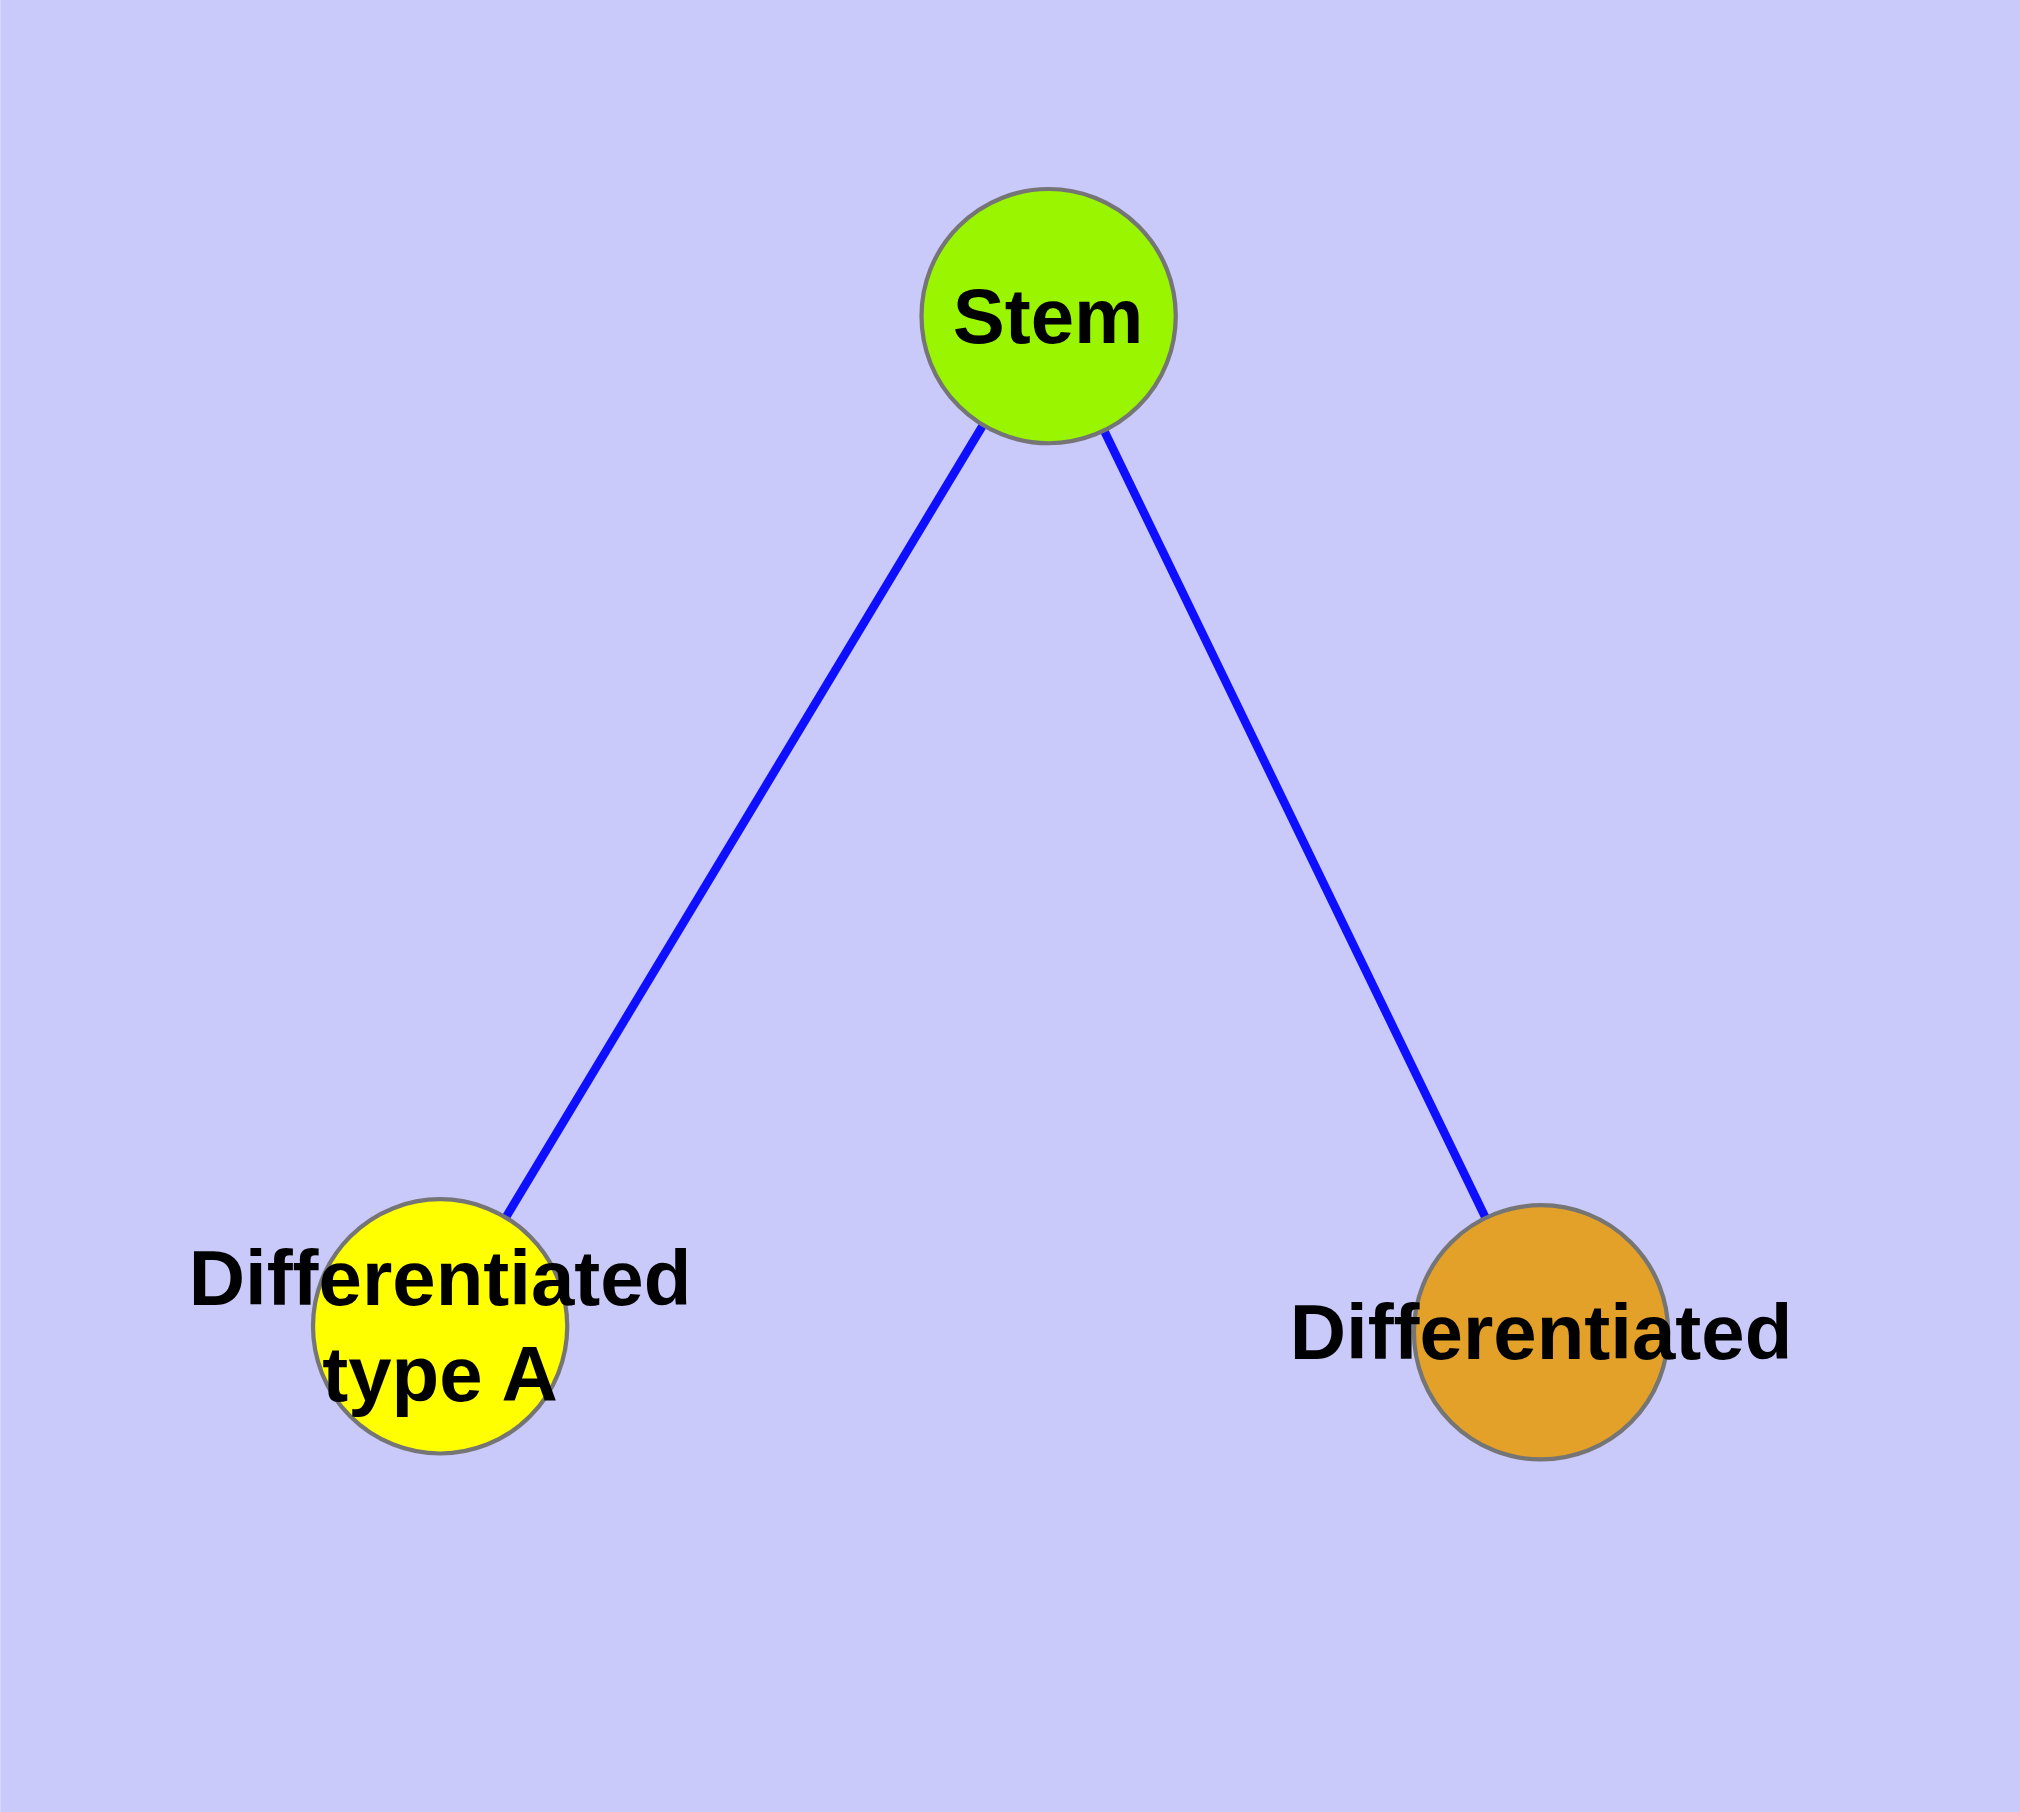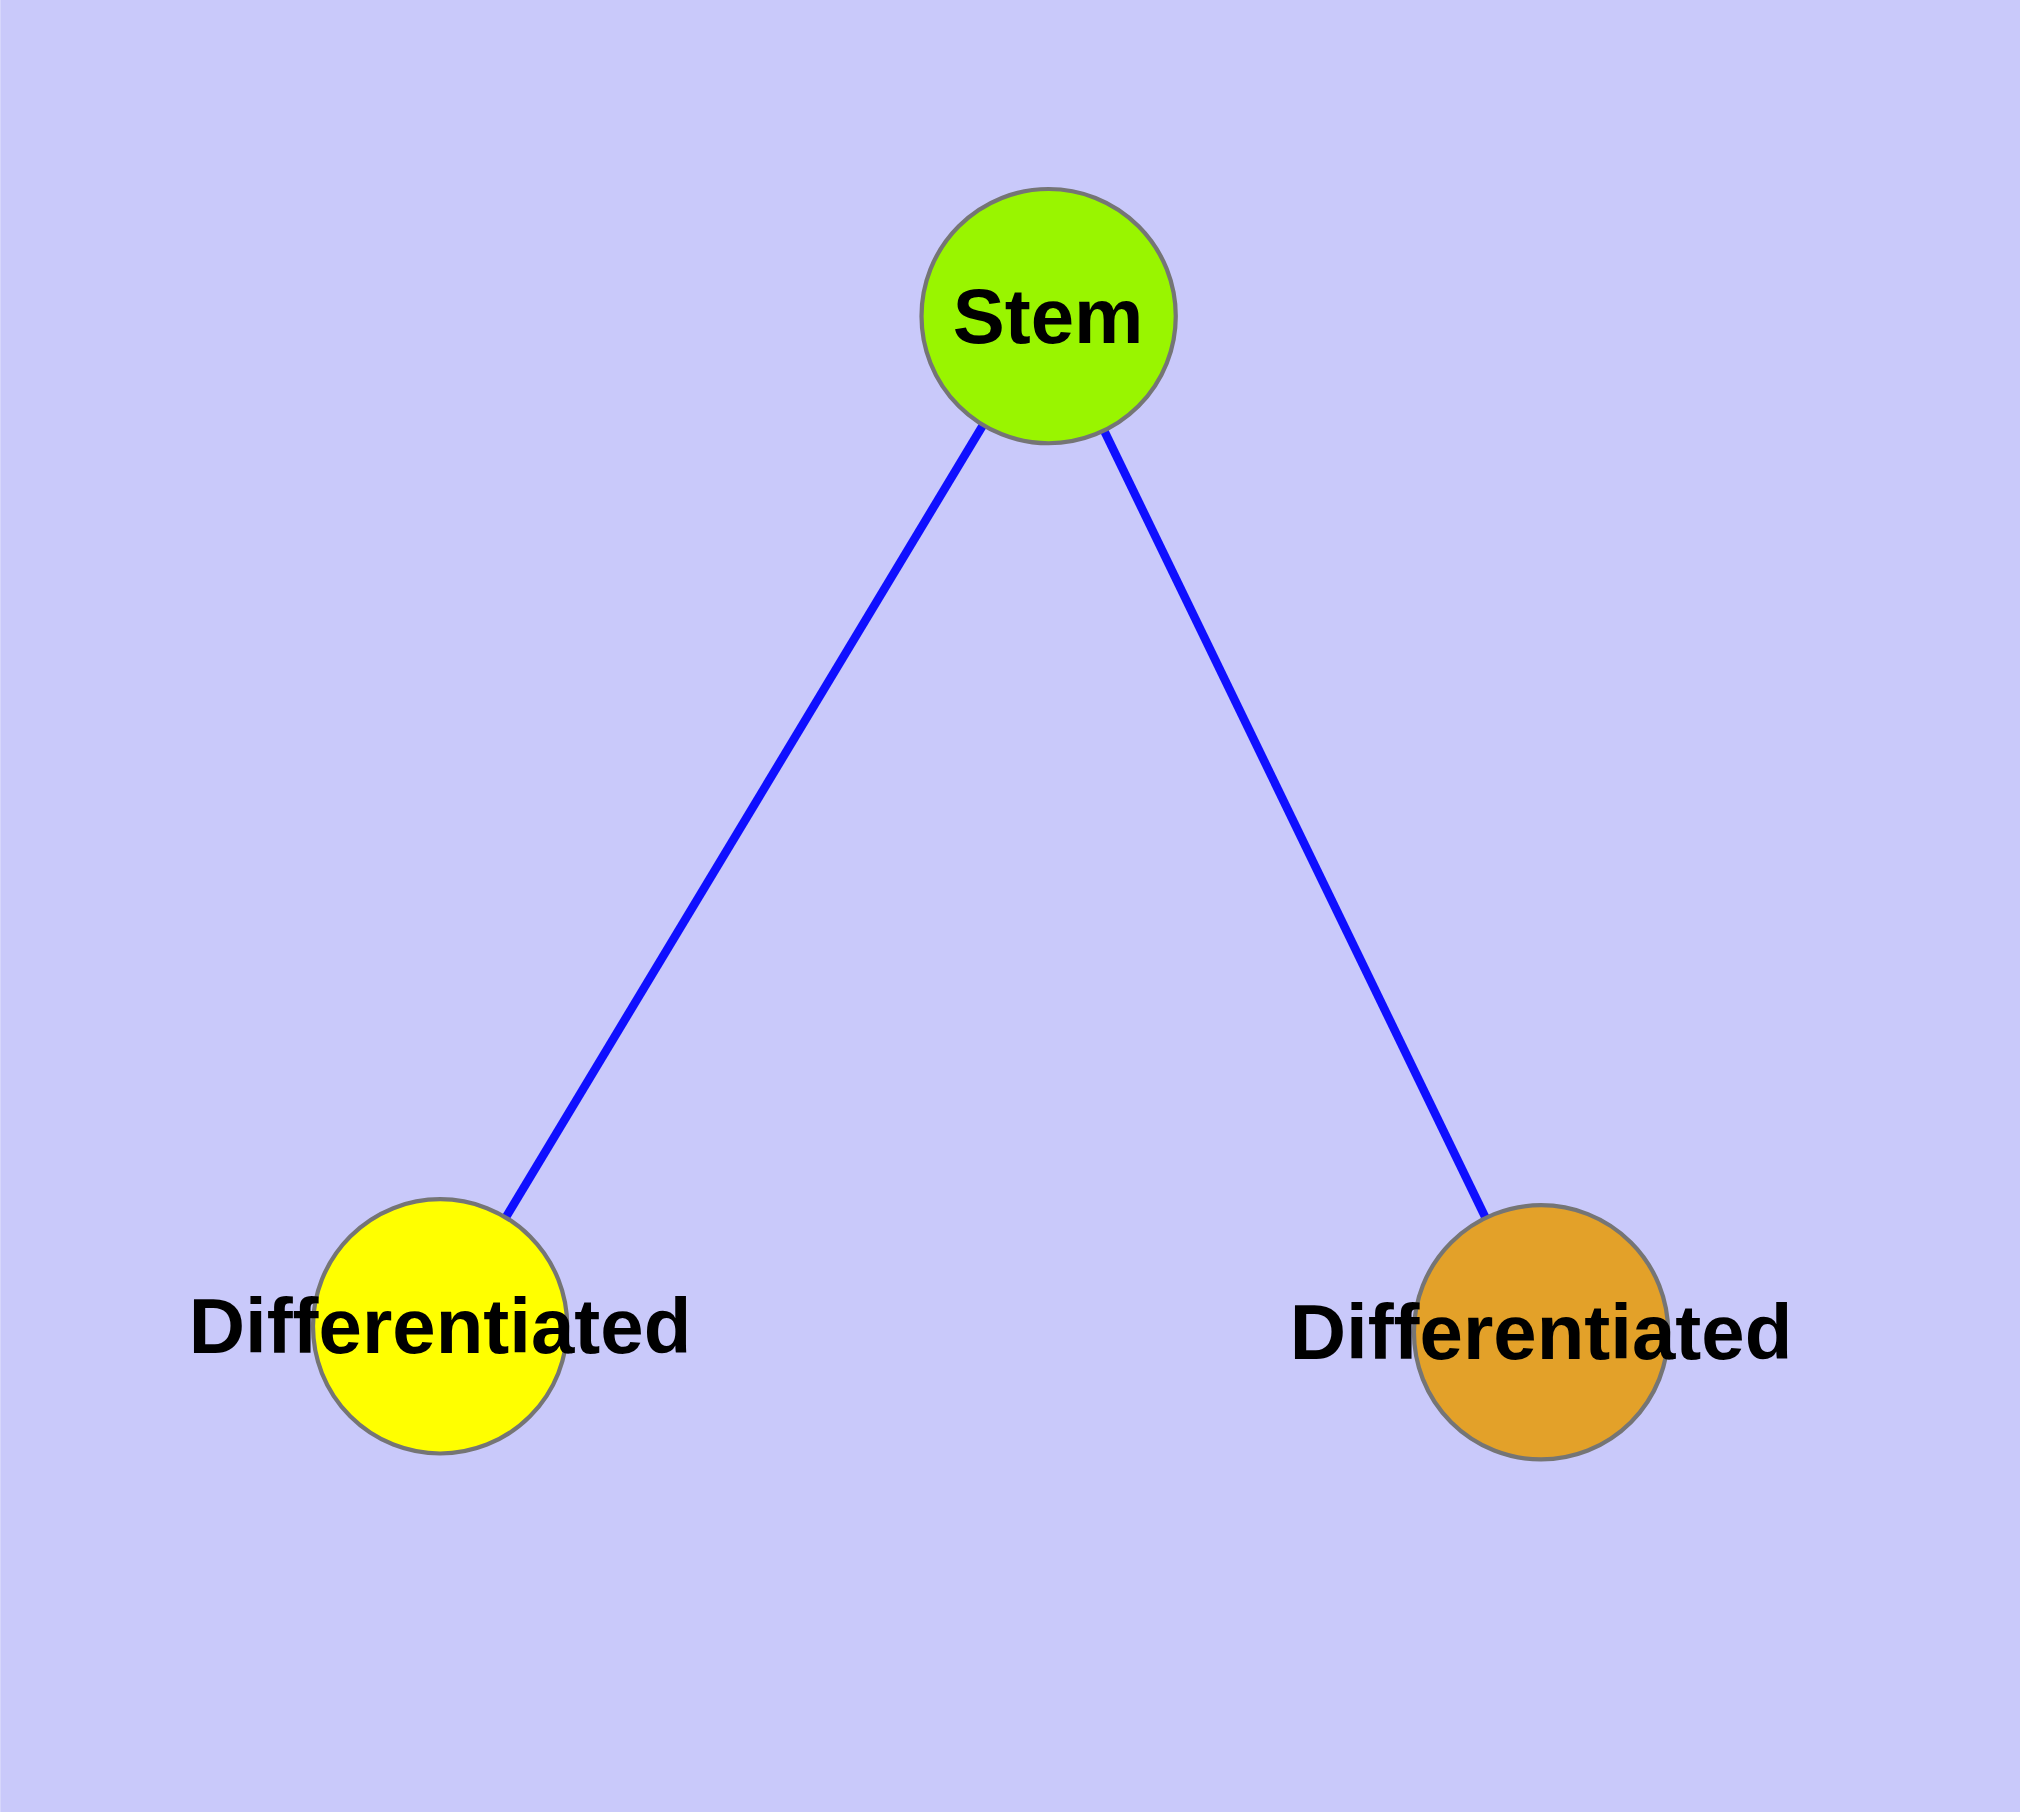--- a/index.html
+++ b/index.html
@@ -52,20 +52,21 @@
     <circle cx="519" cy="1565" r="150" stroke-width="5" stroke="#757575" fill="#ffff00"></circle>
     <circle cx="1818" cy="1572" r="150" stroke-width="5" stroke="#757575" fill="#e3a129"></circle>
   </svg>
 
   <div class="node-label" style="left:1048px; top:316px;">
     <span>Stem</span>
   </div>
 
   <div class="node-label" style="left:440px; top:1326px;">
     <span>Differentiated</span>
+    <span>type A</span>
   </div>
 
   <div class="node-label" style="left:1541px; top:1332px;">
     <span>Differentiated</span>
   </div>
 
 </div>
 
 
 </body></html>

